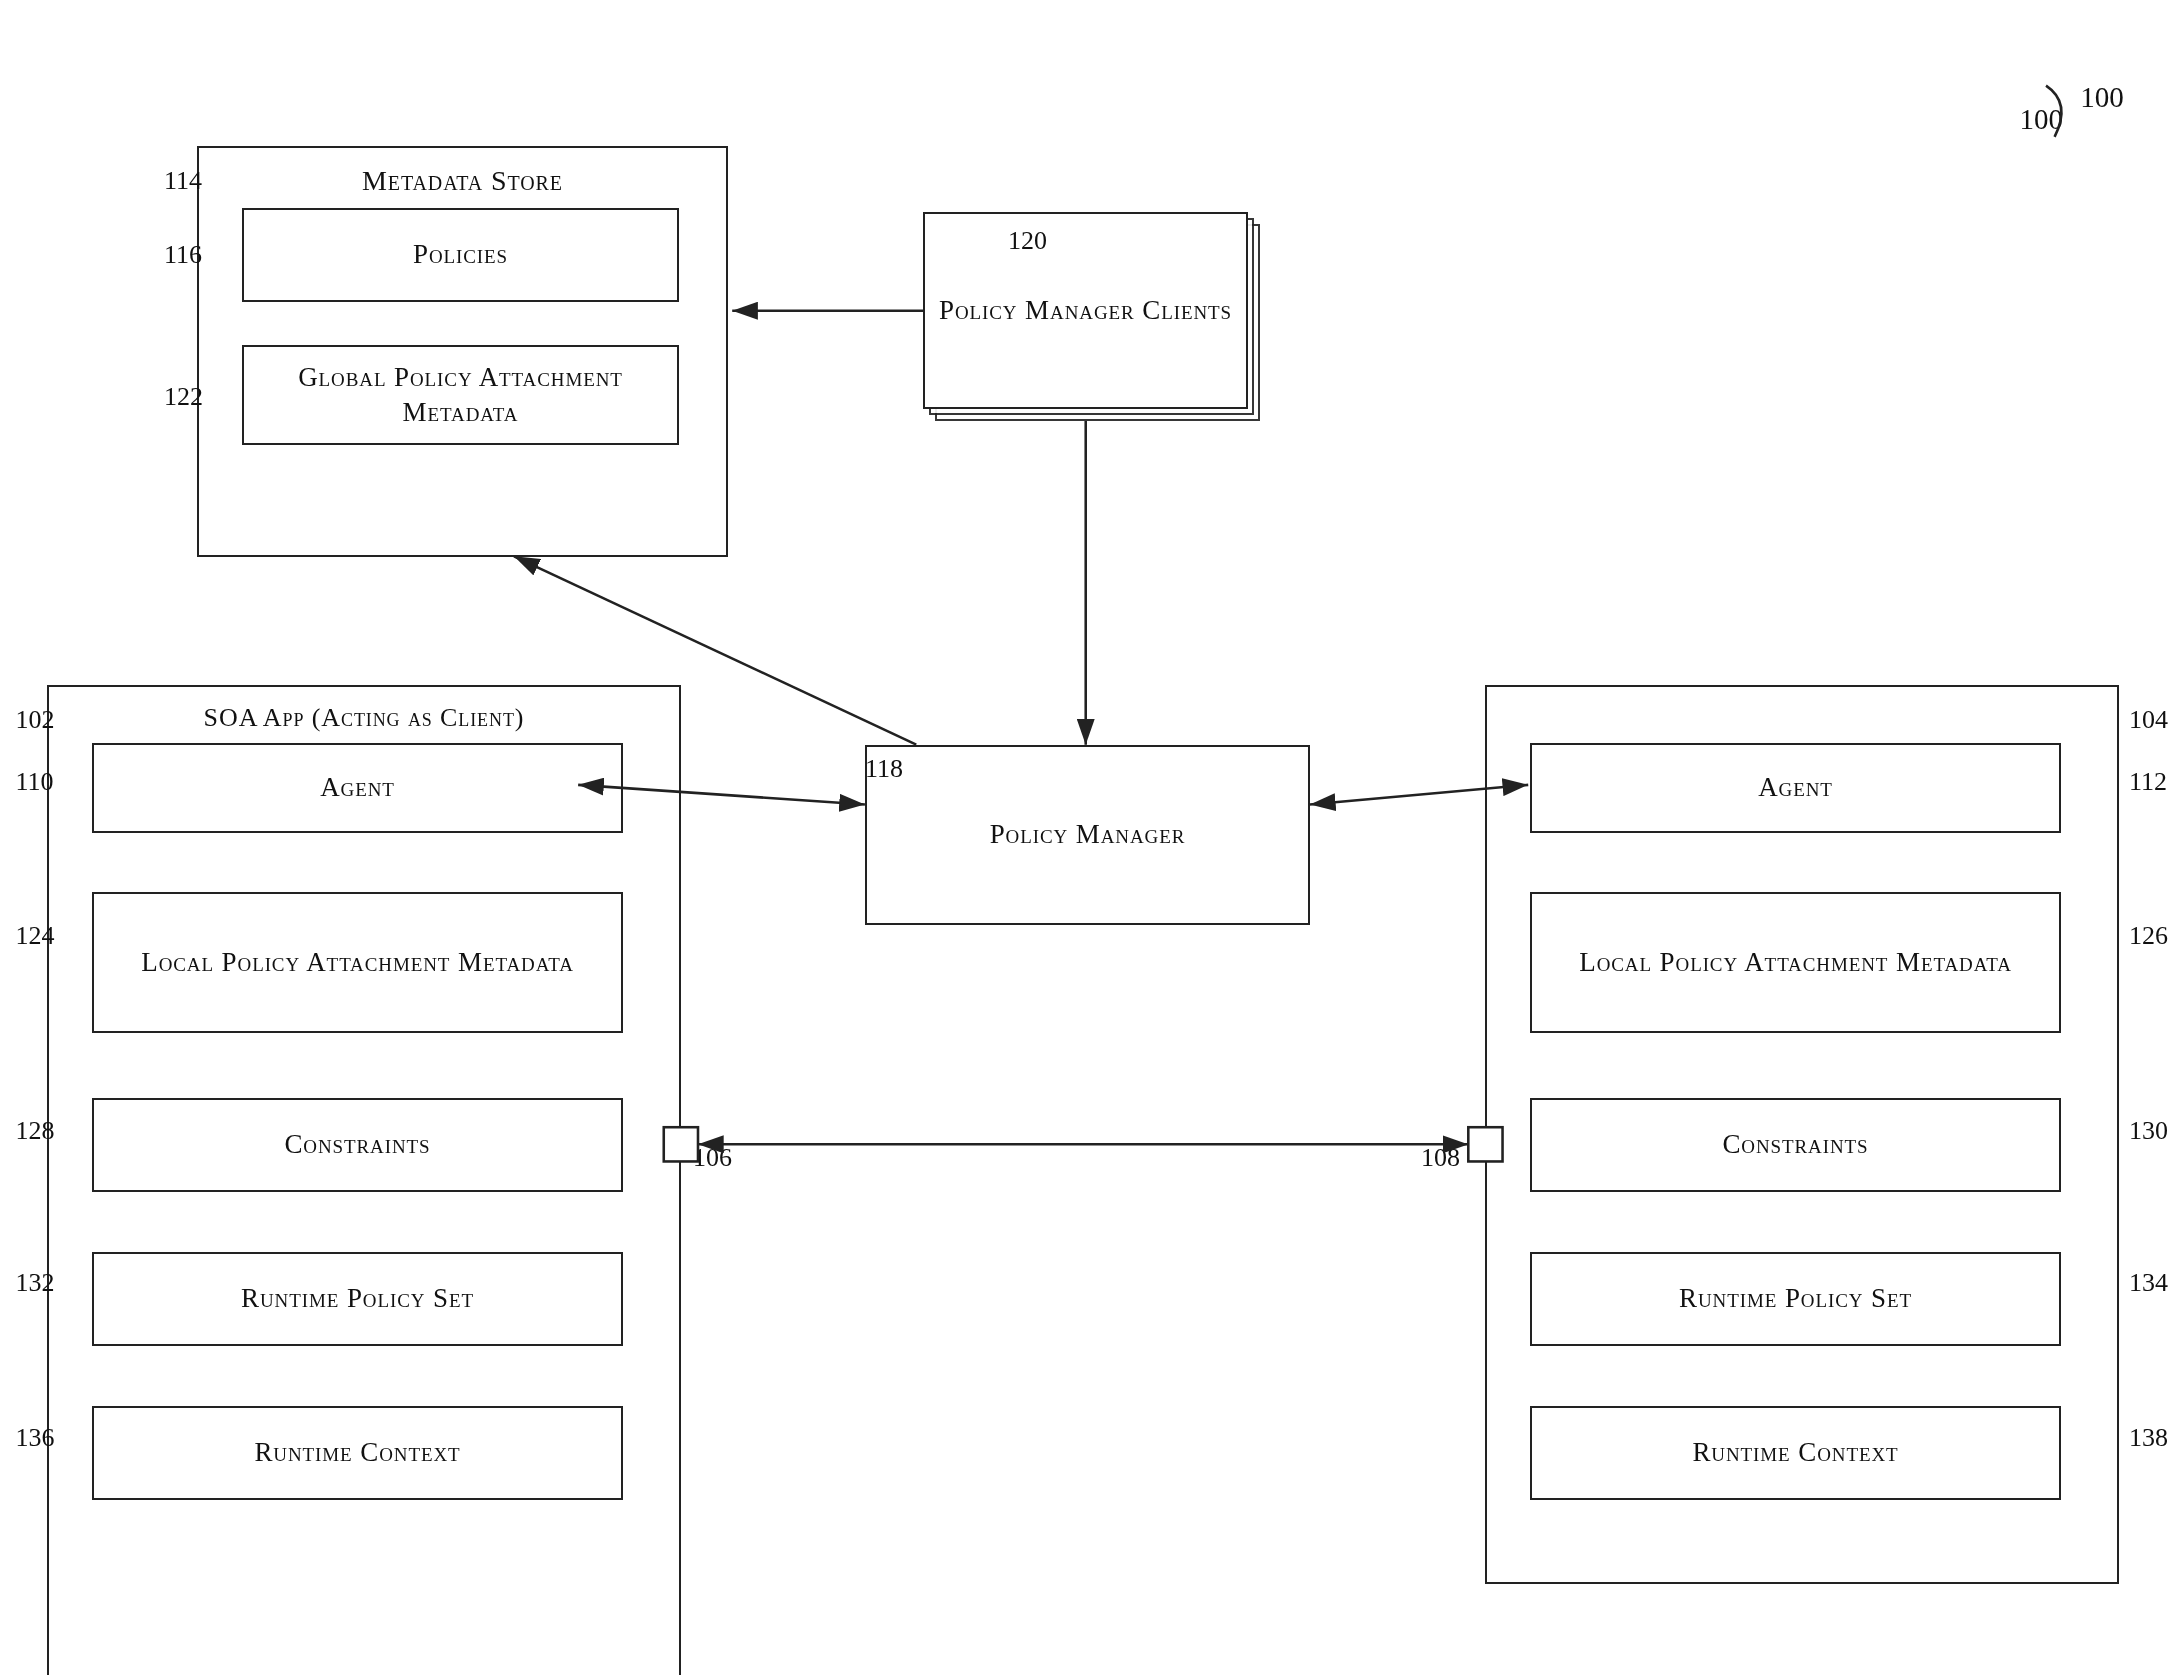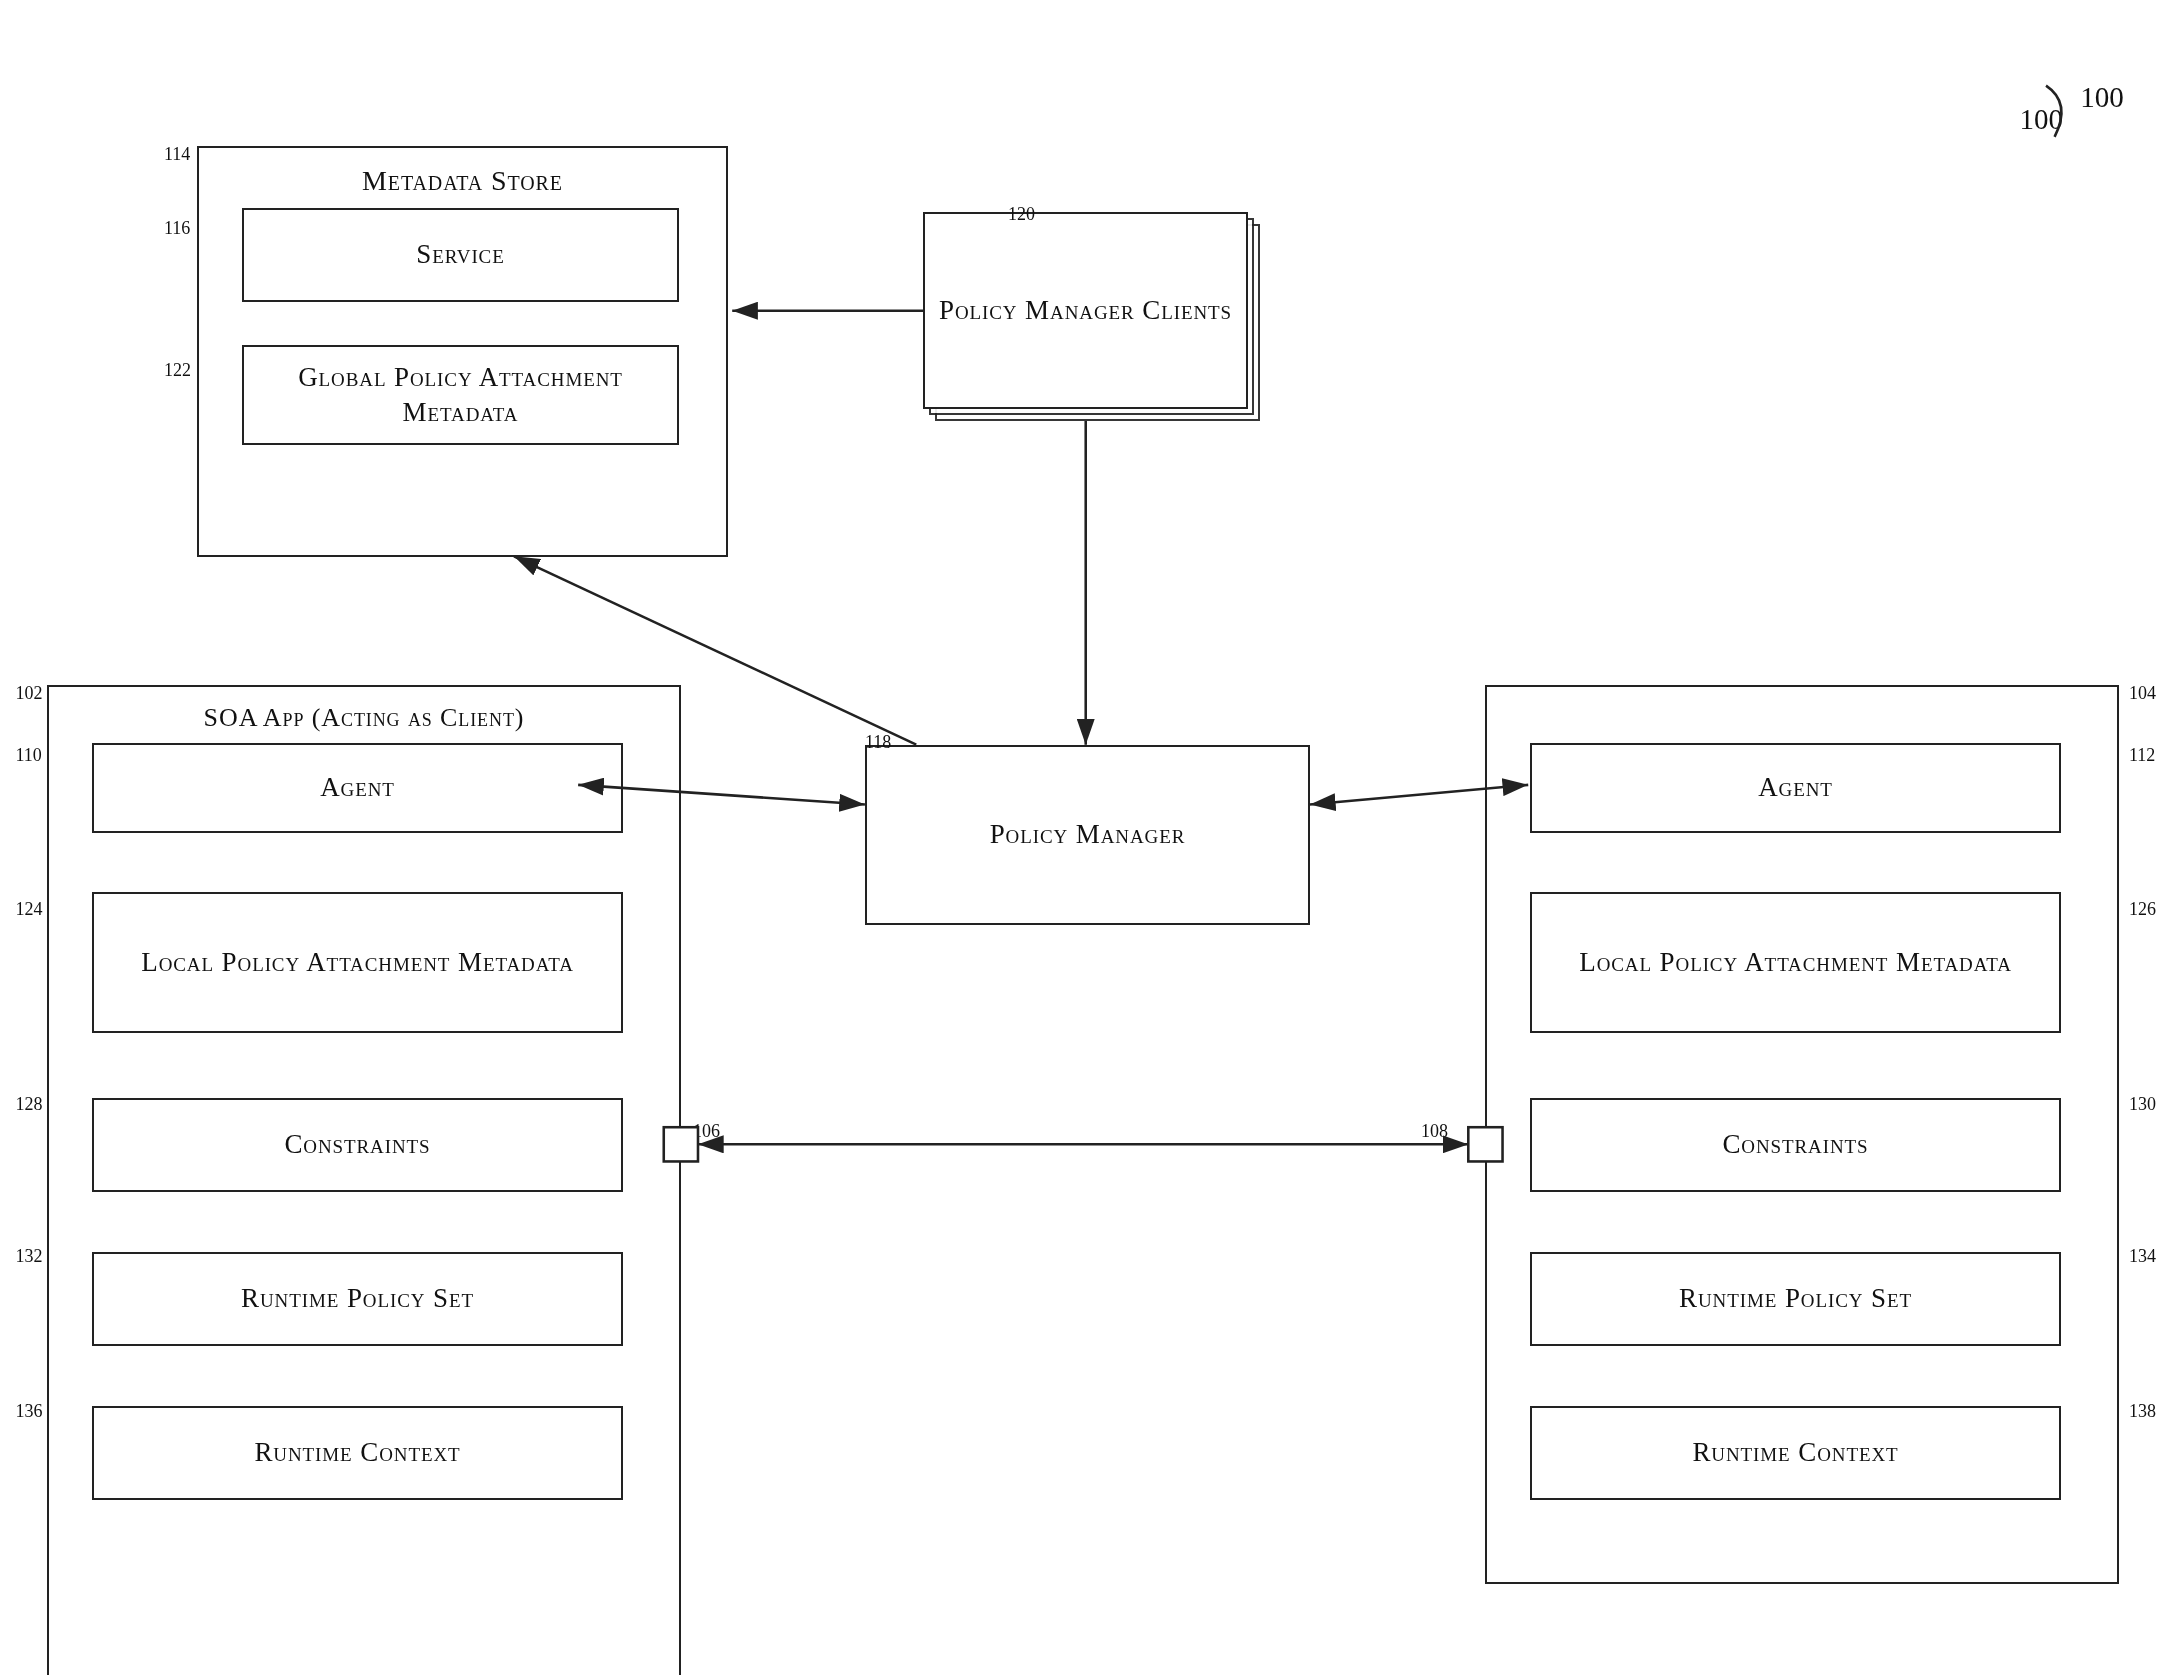--- a/index.html
+++ b/index.html
@@ -32,23 +32,24 @@
       letter-spacing: 0.9px;
       line-height: 1.3;
       color: #111;
     }
     .outer-box {
       border: 2.6px solid #222;
       background: #fff;
     }
     .label-outside {
       position: absolute;
-      font-size: 18px;
+      font-size: 26px;
       color: #111;
       font-family: 'Times New Roman', Times, serif;
+      margin-top: 22px;
     }
     svg.connections {
       position: absolute;
       top: 0; left: 0;
       width: 2174px;
       height: 1675px;
       pointer-events: none;
     }
     .figure-num {
       position: absolute;
@@ -60,21 +61,21 @@
 </head>
 <body>
 <div class="diagram">
 
   <div class="figure-num" style="top:103px; right:111px;">100</div>
 
   <div class="box outer-box" style="left:197px; top:146px; width:531px; height:411px; border-radius:0px;text-decoration:underline;">
     <span class="box-label" style="position:absolute; top:15.4px; left:0; right:0; text-align:center; font-size:28px;">Metadata Store</span>
 
     <div class="box" style="left:43px; top:60px; width:437px; height:94px;">
-      <span class="box-label">Service</span>
+      <span class="box-label">Policies</span>
     </div>
 
     <div class="box" style="left:43px; top:197px; width:437px; height:100px;">
       <span class="box-label">Global Policy
 Attachment Metadata</span>
     </div>
   </div>
 
   <div class="label-outside" style="top:144px; left:164px;">114</div>
 

